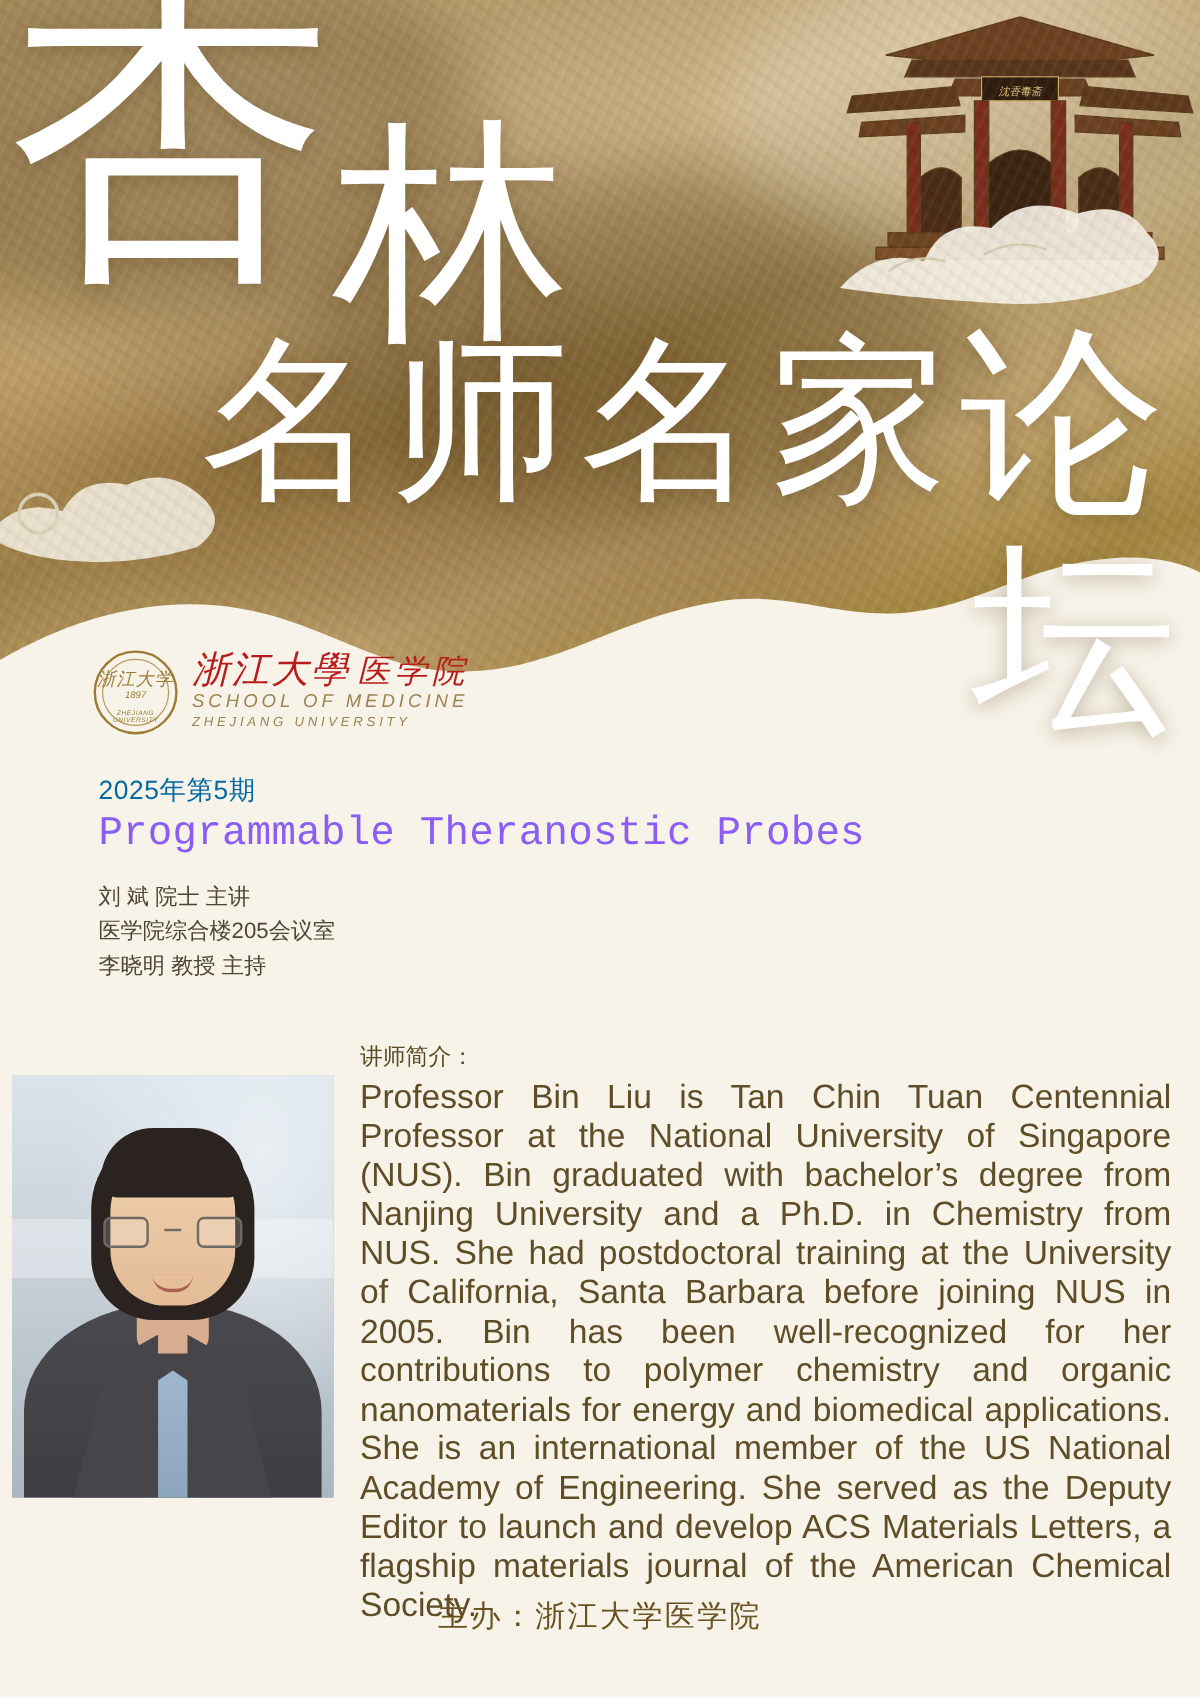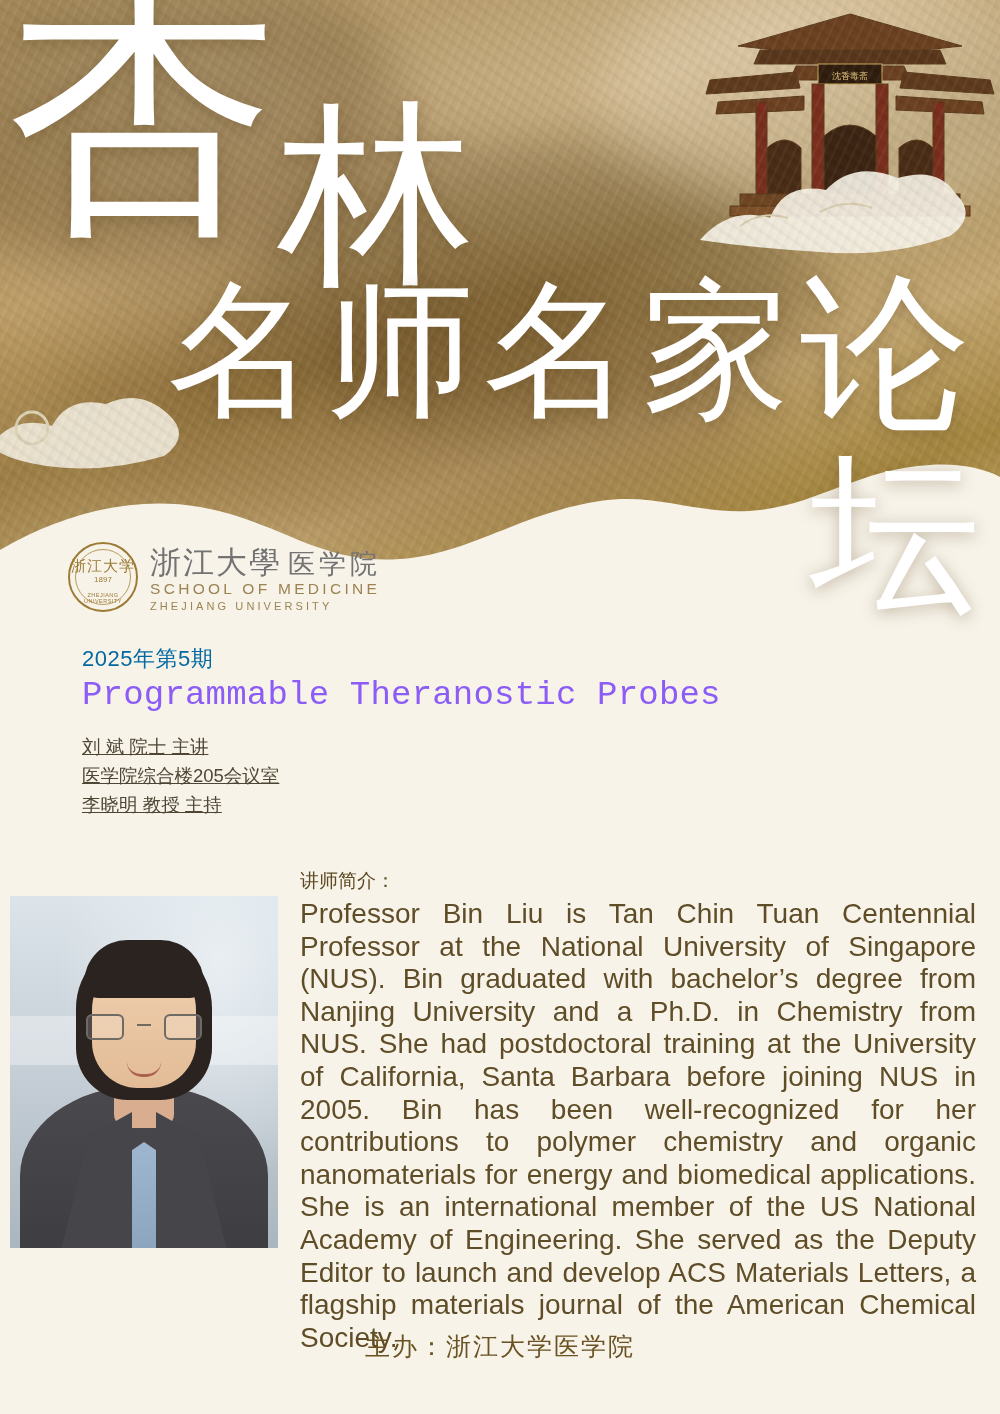--- a/index.html
+++ b/index.html
@@ -85,28 +85,29 @@
     line-height: 1;
     white-space: nowrap;
   }
   .t-xing { left: 8px;  top: -24px;  font-size: 268px; }
   .t-lin  { left: 278px; top: 96px;  font-size: 196px; }
   .t-row2 { left: 168px; top: 276px; font-size: 148px; letter-spacing: 10px; }
   .t-lun  { left: 800px; top: 268px; font-size: 170px; }
   .t-tan  { left: 810px; top: 448px; font-size: 170px; }
 
   
-  .gate { position: absolute; left: 700px; top: 6px; width: 300px; height: 230px; }
+  .gate { position: absolute; left: 700px; top: 6px; width: 300px; height: 230px; font-style: italic; }
 
   
   .logo-row {
     position: absolute;
-    left: 68px; top: 542px;
+    left: 78px; top: 542px;
     display: flex;
-    align-items: flex-end;
+    align-items: flex-start;
+    font-style: italic;
   }
   .logo-seal {
     width: 66px; height: 66px;
     border-radius: 50%;
     border: 2px solid #9b7b35;
     position: relative;
     margin-right: 12px;
     background: #f7f3e9;
   }
   .logo-seal .ring {
@@ -127,21 +128,21 @@
     font-size: 8px; color: #9b7b35;
   }
   .logo-seal .seal-en {
     position: absolute; left: 0; right: 0; bottom: 6px;
     text-align: center;
     font-size: 5.5px; color: #9b7b35; letter-spacing: .5px;
   }
   .logo-text .line1 {
     font-family: "DejaVu Serif", "Liberation Serif", serif;
     font-size: 31px;
-    color: #737373;
+    color: #b91c1c;
     letter-spacing: 2px;
     line-height: 1.05;
   }
   .logo-text .line1 .dept { font-size: 27px; letter-spacing: 4px; margin-left: 6px; }
   .logo-text .line2 {
     font-size: 15.5px;
     color: #9b8352;
     letter-spacing: 3.3px;
     margin-top: 1px;
   }
@@ -163,21 +164,20 @@
     font-family: Liberation Mono, monospace;
     font-size: 34px;
     color: #8b5cf6;
     letter-spacing: .2px;
   }
   .meta {
     position: absolute; left: 82px; top: 732px;
     font-size: 18.5px;
     color: #4e4534;
     line-height: 29px;
-    text-decoration: underline;
   }
 
   
   .portrait {
     position: absolute;
     left: 10px; top: 896px;
     width: 268px; height: 352px;
     overflow: hidden;
     background: linear-gradient(170deg,#cfd8de 0%, #b9c4cc 35%, #9aa7b2 100%);
   }

